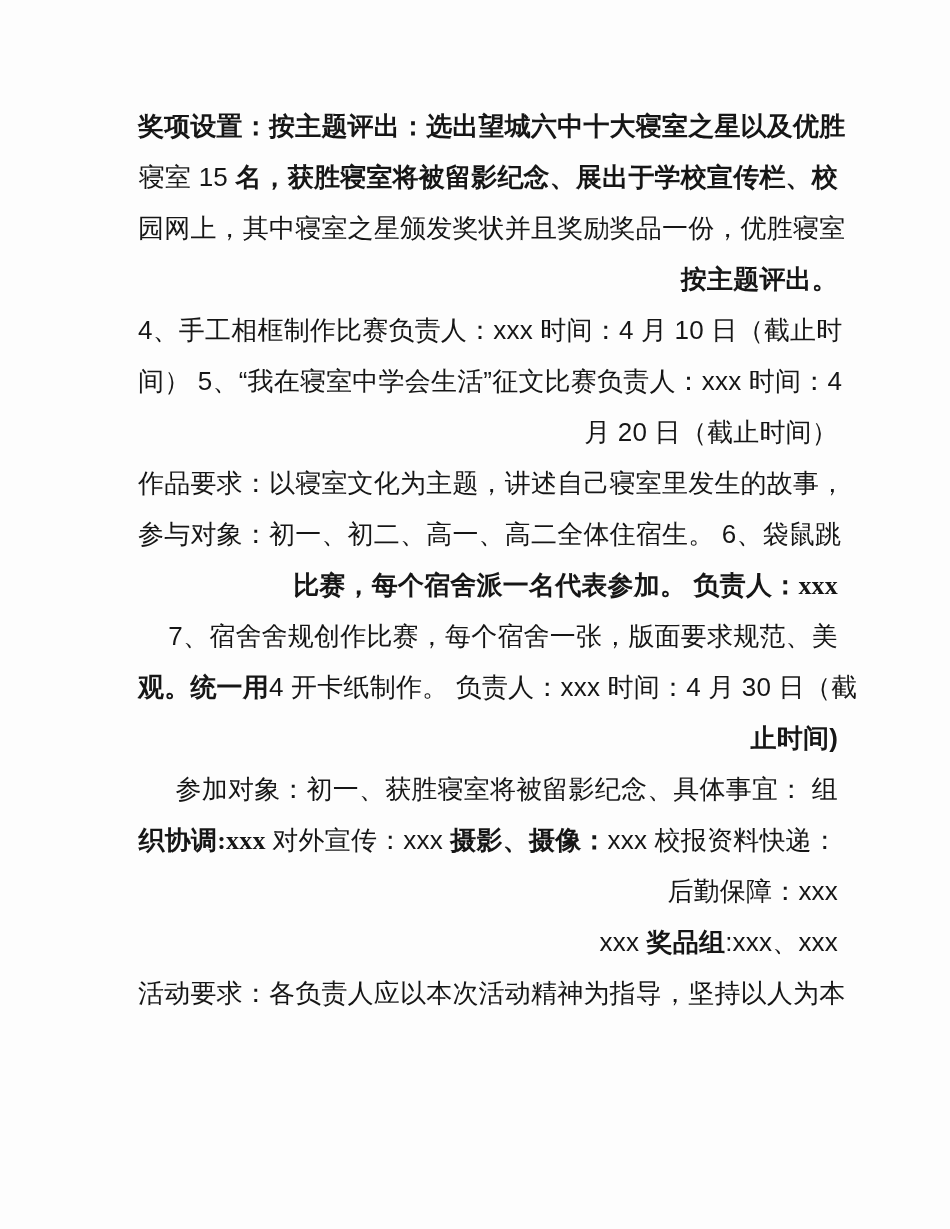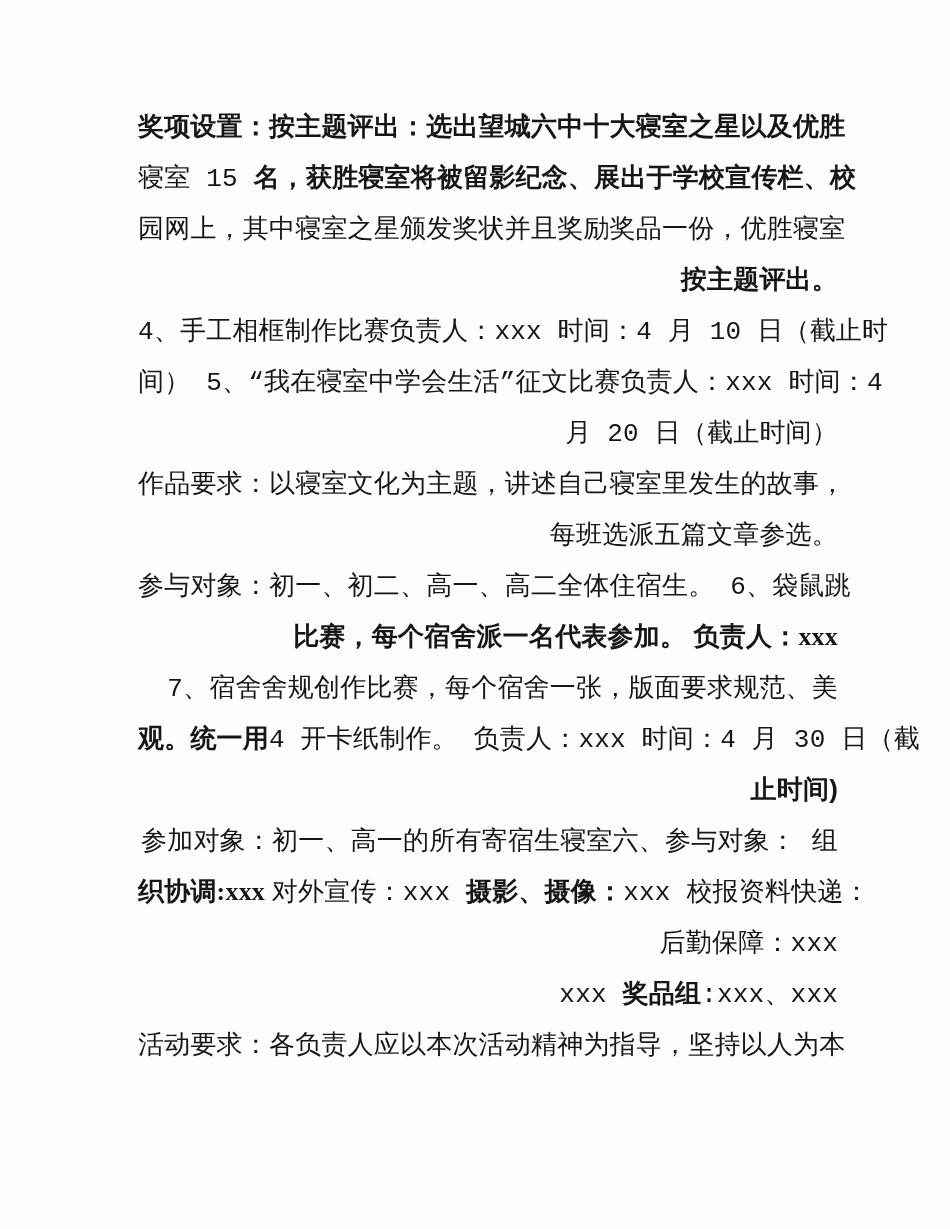--- a/index.html
+++ b/index.html
@@ -31,21 +31,21 @@
     height: 51px;
     line-height: 51px;
     font-size: 26px;
     color: #161616;
     white-space: pre;
     letter-spacing: 0.2px;
     text-align: right;
   }
   
   .run-song {
-    font-family: Liberation Mono, monospace;
+    font-family: Liberation Sans, sans-serif;
     font-weight: 400;
   }
   
   .run-songb {
     font-family: "Liberation Serif", "DejaVu Serif", serif;
     font-weight: 700;
   }
   
   .run-hei {
     font-family: "Liberation Sans", "DejaVu Sans", sans-serif;
@@ -58,25 +58,24 @@
 <div class="page">
   <div class="doc-body">
       <div class="text-line"><span class="run-hei">奖项设置：按主题评出：选出望城六中十大寝室之星以及优胜</span></div>
       <div class="text-line"><span class="run-song">寝室 15 </span><span class="run-hei">名，获胜寝室将被留影纪念、展出于学校宣传栏、校</span></div>
       <div class="text-line"><span class="run-song">园网上，其中寝室之星颁发奖状并且奖励奖品一份，优胜寝室</span></div>
       <div class="text-line"><span class="run-hei">按主题评出。</span></div>
       <div class="text-line"><span class="run-song">4、手工相框制作比赛负责人：xxx 时间：4 月 10 日（截止时</span></div>
       <div class="text-line"><span class="run-song">间） 5、“我在寝室中学会生活”征文比赛负责人：xxx 时间：4</span></div>
       <div class="text-line"><span class="run-song">月 20 日（截止时间）</span></div>
       <div class="text-line"><span class="run-song">作品要求：以寝室文化为主题，讲述自己寝室里发生的故事，</span></div>
-      <div class="text-line"><span class="run-song">每班选派五篇文章参选。</span></div>
       <div class="text-line"><span class="run-song">参与对象：初一、初二、高一、高二全体住宿生。 6、袋鼠跳</span></div>
       <div class="text-line"><span class="run-hei">比赛，每个宿舍派一名代表参加。 负责人：</span><span class="run-songb">xxx</span></div>
       <div class="text-line"><span class="run-song">7、宿舍舍规创作比赛，每个宿舍一张，版面要求规范、美</span></div>
       <div class="text-line"><span class="run-hei">观。统一用</span><span class="run-song">4 开卡纸制作。 负责人：xxx 时间：4 月 30 日（截</span></div>
       <div class="text-line"><span class="run-hei">止时间)</span></div>
-      <div class="text-line"><span class="run-song">参加对象：初一、高一的所有寄宿生寝室六、参与对象： 组</span></div>
+      <div class="text-line"><span class="run-song">参加对象：初一、获胜寝室将被留影纪念、具体事宜： 组</span></div>
       <div class="text-line"><span class="run-hei">织协调</span><span class="run-songb">:xxx </span><span class="run-song">对外宣传：xxx </span><span class="run-hei">摄影、摄像：</span><span class="run-song">xxx 校报资料快递：</span></div>
       <div class="text-line"><span class="run-song">后勤保障：xxx</span></div>
       <div class="text-line"><span class="run-song">xxx </span><span class="run-hei">奖品组</span><span class="run-song">:xxx、xxx</span></div>
       <div class="text-line"><span class="run-song">活动要求：各负责人应以本次活动精神为指导，坚持以人为本</span></div>
     </div>
 </div>
 
 </body></html>

